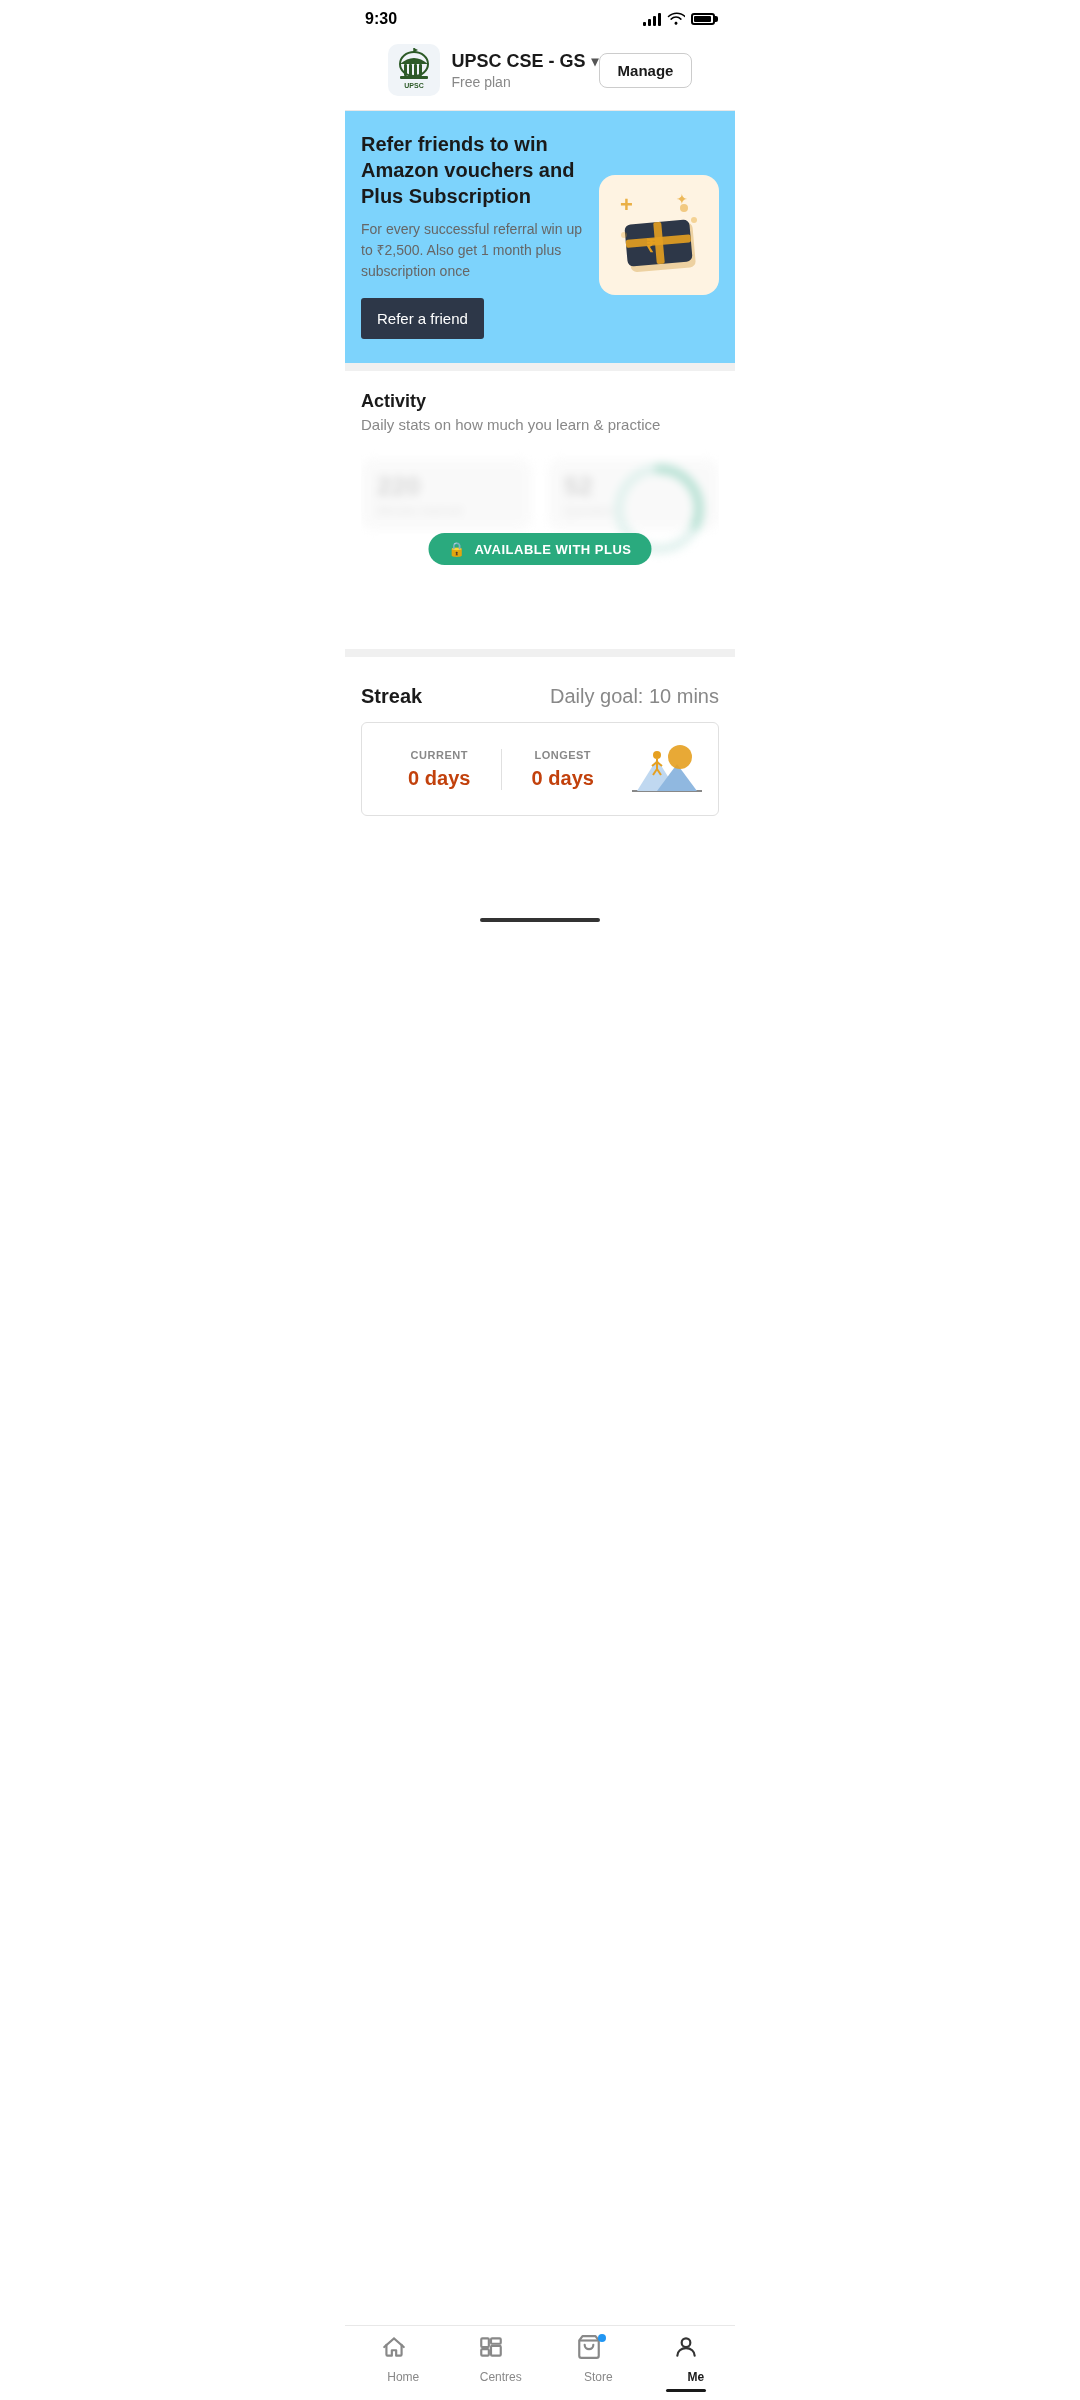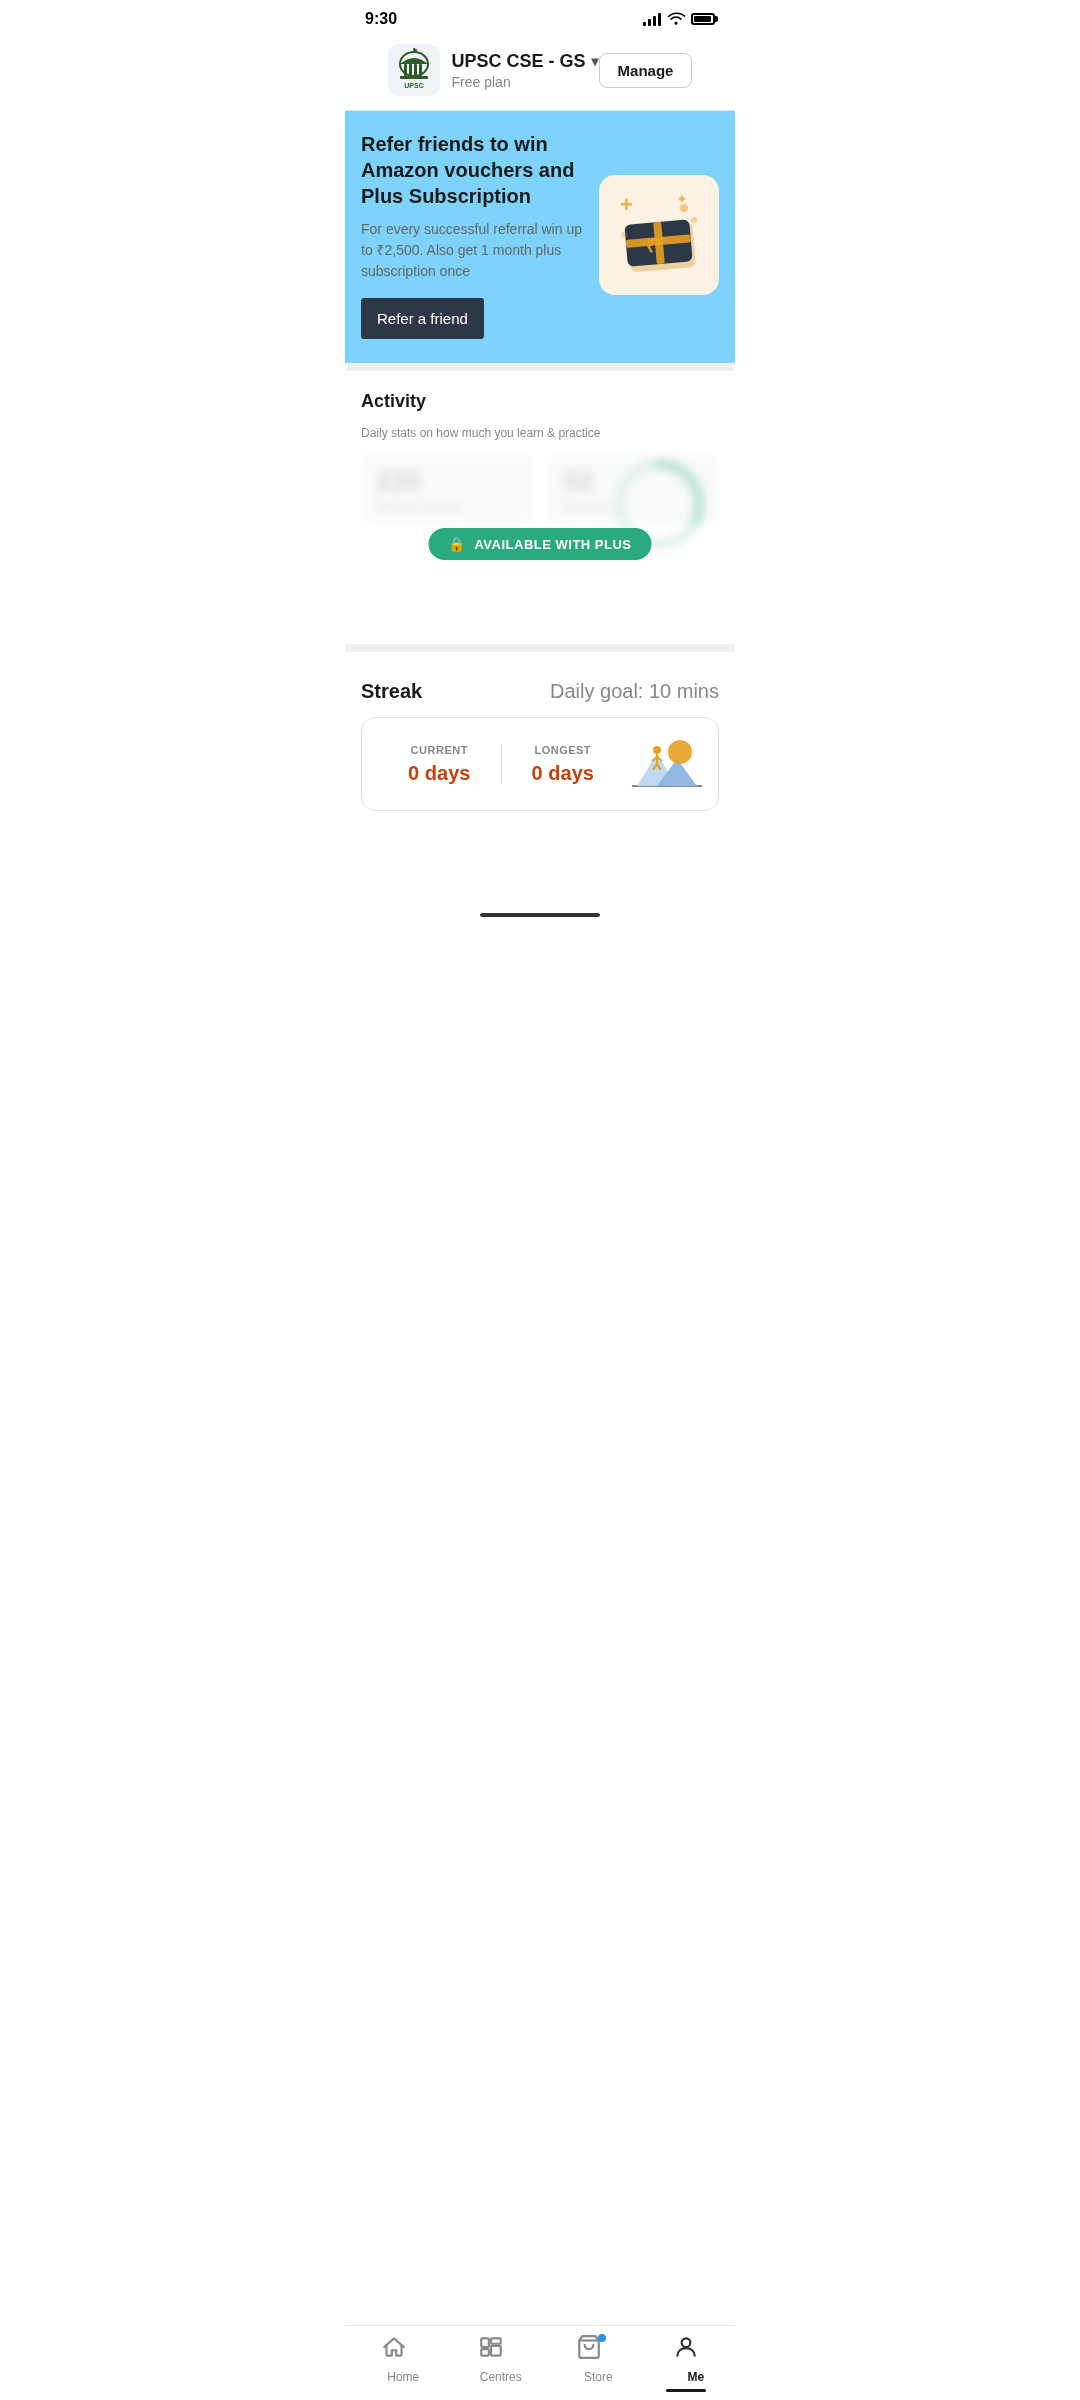--- a/index.html
+++ b/index.html
@@ -177,26 +177,26 @@
 
     
     .activity-section {
       padding: 20px 16px 0 16px;
       background: #fff;
     }
     .activity-title {
       font-size: 18px;
       font-weight: 800;
       color: #1a1a1a;
-      margin-bottom: 14px;
+      margin-bottom: 4px;
     }
     .activity-subtitle {
-      font-size: 12px;
+      font-size: 15px;
       color: #888;
-      margin-bottom: 4px;
+      margin-bottom: 16px;
     }
 
     
     .activity-blurred {
       position: relative;
       min-height: 200px;
       overflow: hidden;
     }
     .blurred-content {
       filter: blur(4px);
@@ -259,21 +259,21 @@
       font-size: 20px;
       font-weight: 800;
       color: #1a1a1a;
     }
     .daily-goal {
       font-size: 20px;
       color: #888;
     }
     .streak-card {
       border: 1.5px solid #e0e0e0;
-      border-radius: 14px;
+      border-radius: 6px;
       padding: 16px;
       display: flex;
       align-items: center;
     }
     .streak-stat {
       flex: 1;
       text-align: center;
       padding: 0 10px;
     }
     .streak-stat + .streak-stat {

